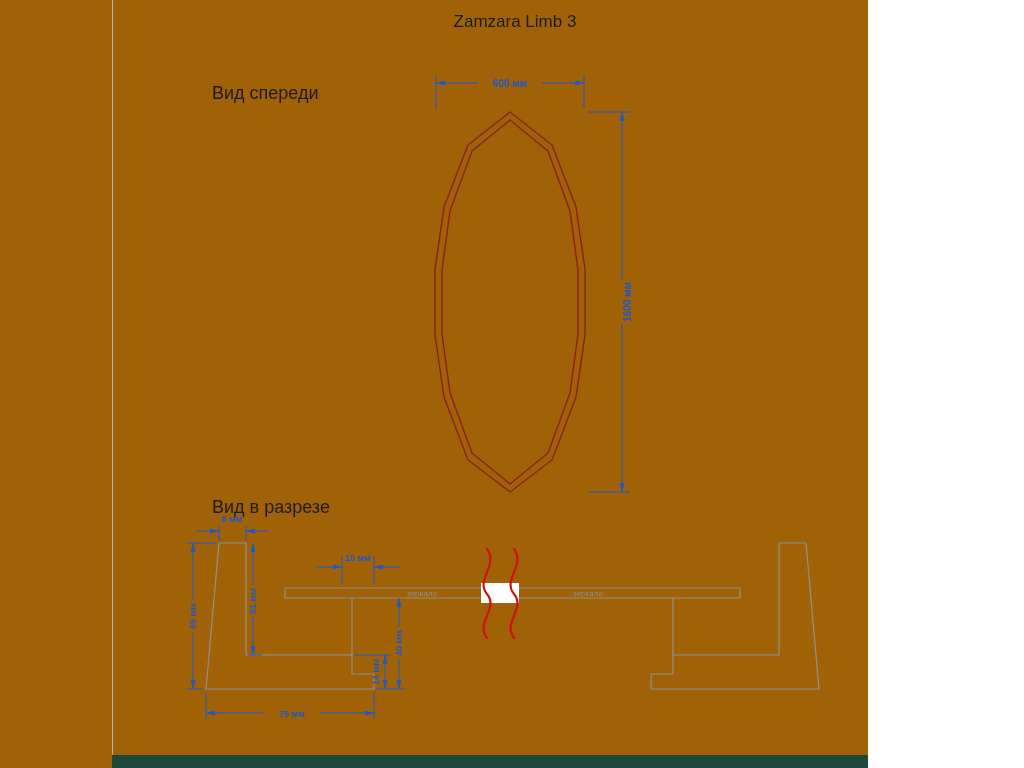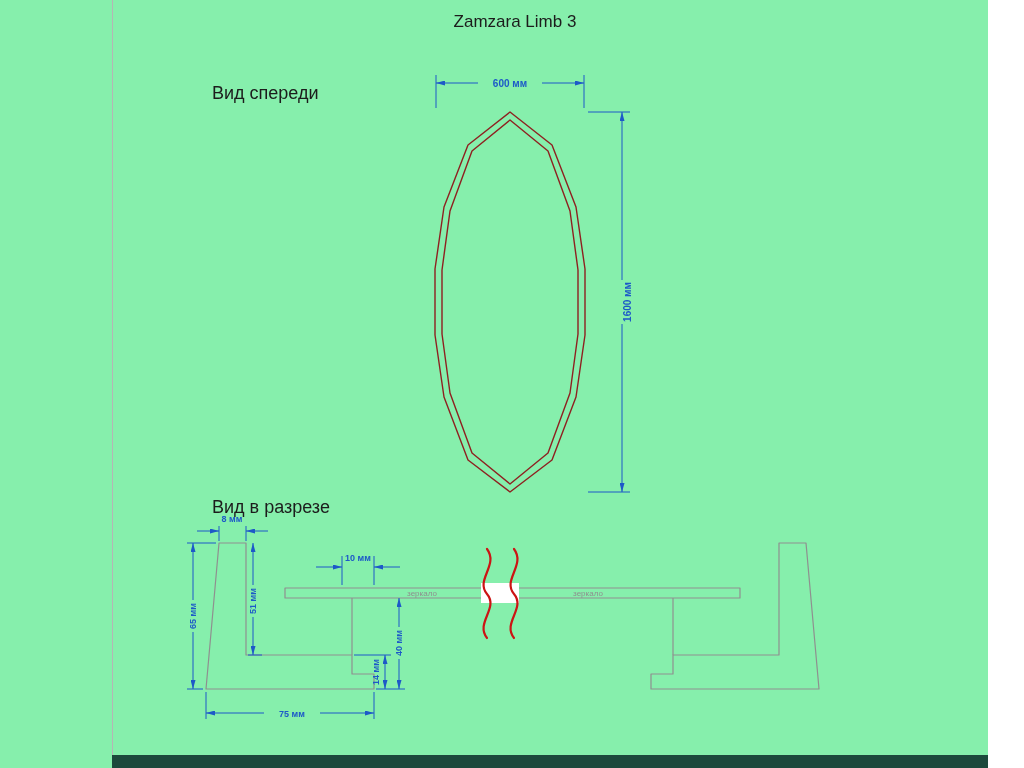--- a/index.html
+++ b/index.html
@@ -1,16 +1,16 @@
 <!DOCTYPE html>
 <html style="--dim_blue: #1d59c8; --shape_red: #8e2020; --break_red: #cc1414; --outline_gray: #8f8f8f; --text_dark: #1c1c1c; --footer_teal: #1c493c; --frame_gray: #b5b5b5;"><head>
 <meta charset="utf-8">
 <style>
   html,body{margin:0;padding:0;background:#ffffff;}
-  .canvas{position:relative;width:988px;height:768px;background:#86efac;overflow:hidden;
+  .canvas{position:relative;width:868px;height:768px;background:#a16207;overflow:hidden;
           font-family:"Liberation Sans",sans-serif;}
   svg{position:absolute;left:0;top:0;}
   .title-text{font-size:17px;fill:var(--text_dark,#1c1c1c);font-family:"Liberation Sans",sans-serif;}
   .view-label{font-size:18px;fill:var(--text_dark,#2a2a2a);font-family:"Liberation Sans",sans-serif;}
   .dim-line{stroke:var(--dim_blue,#1d59c8);stroke-width:1;fill:none;}
   .dim-text{fill:var(--dim_blue,#1d59c8);font-size:10px;font-weight:bold;font-family:"Liberation Sans",sans-serif;}
   .dim-text-sm{font-size:9px;}
   .shape-line{stroke:var(--shape_red,#8e2020);stroke-width:1.4;fill:none;stroke-linejoin:round;}
   .profile-line{stroke:var(--outline_gray,#8f8f8f);stroke-width:1.2;fill:none;stroke-linejoin:round;}
   .glass-label{fill:var(--outline_gray,#8a8a8a);font-size:8px;font-family:"Liberation Sans",sans-serif;}

